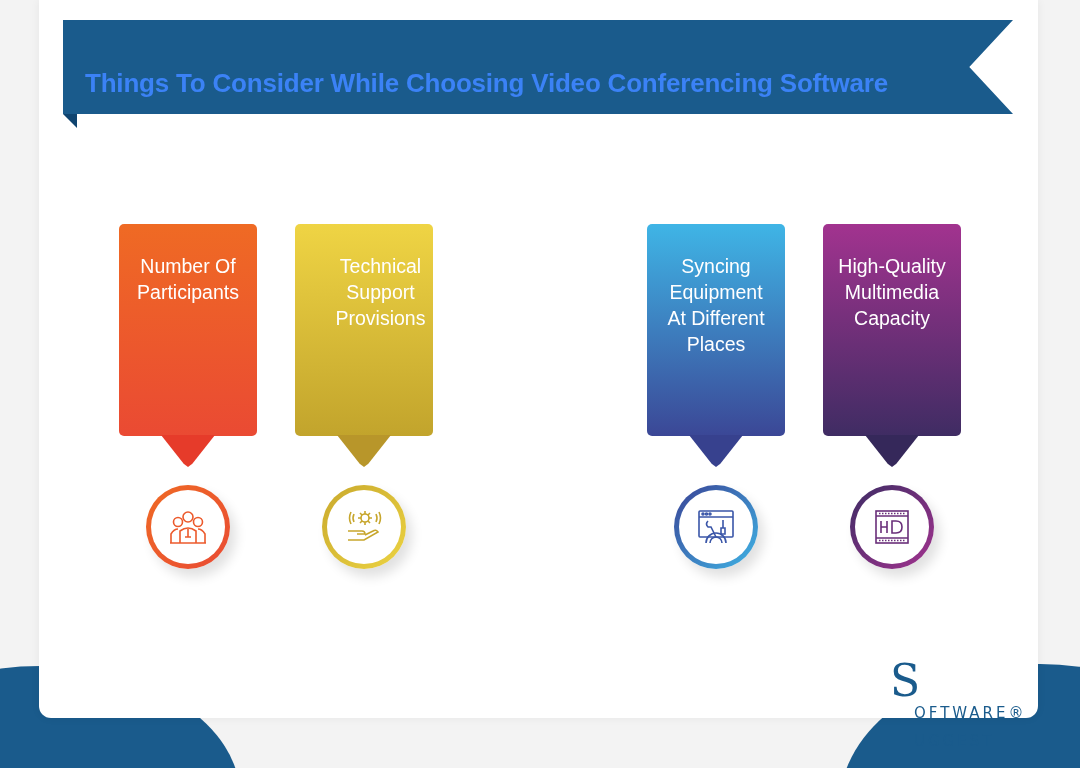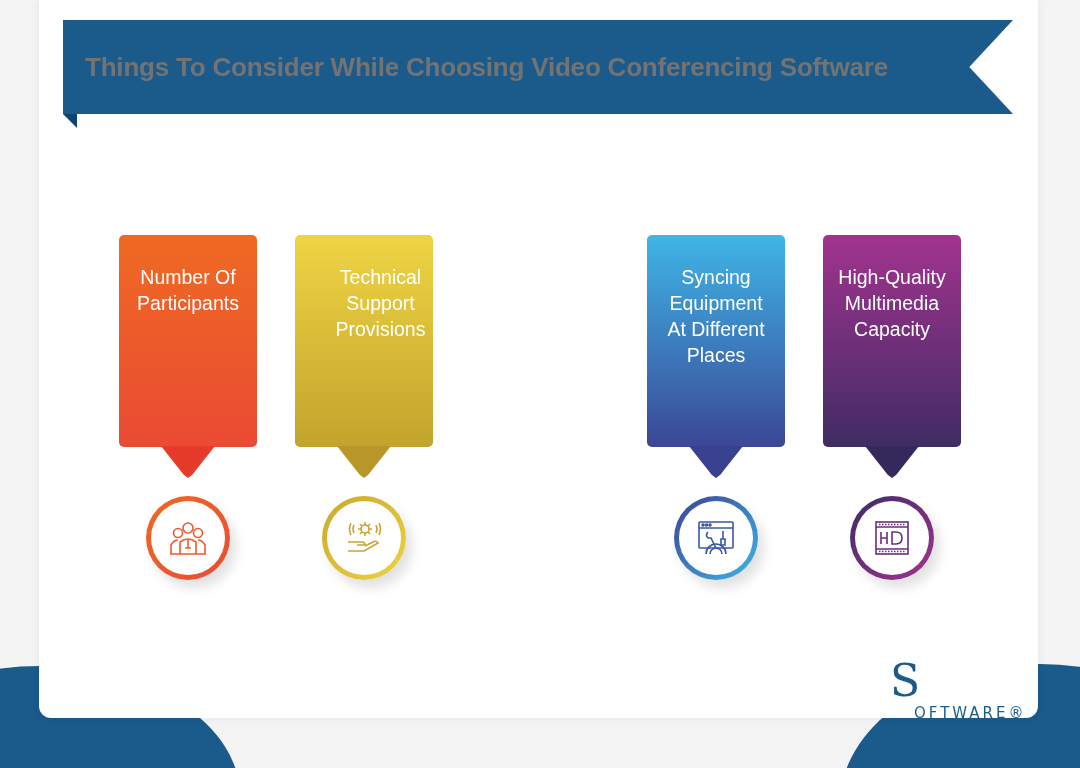--- a/index.html
+++ b/index.html
@@ -22,25 +22,25 @@
     background: #1a5b8c;
     clip-path: polygon(0 0, 100% 0, 95.4% 50%, 100% 100%, 0 100%);
     filter: drop-shadow(0 4px 6px rgba(0,0,0,0.1));
   }
   .banner-fold {
     position: absolute; left: 0; top: 94px; width: 14px; height: 14px;
     background: #0f4470;
     clip-path: polygon(0 0, 100% 0, 100% 100%);
   }
   .banner-title {
-    position: absolute; left: 22px; top: 0; height: 94px; line-height: 94px;
-    color: #737373; font-weight: bold; font-size: 26px; white-space: nowrap;
+    position: absolute; left: 22px; top: 16px; height: 94px; line-height: 94px;
+    color: #3b82f6; font-weight: bold; font-size: 26px; white-space: nowrap;
     letter-spacing: -0.2px;
   }
-  .item { position: absolute; top: 235px; width: 138px; }
+  .item { position: absolute; top: 224px; width: 138px; }
   .tag {
     position: relative; width: 138px; height: 212px; border-radius: 5px;
     color: #ffffff; text-align: center; font-size: 19.5px; line-height: 26px;
     padding-top: 29px; box-sizing: border-box;
   }
   .tag-label { display: block; white-space: pre-line; }
   .pointer {
     position: absolute; left: 50%; top: 211px; width: 54px; height: 32px;
     transform: translateX(-50%);
     clip-path: polygon(0 0, 100% 0, 58% 90%, 50% 100%, 42% 90%);

